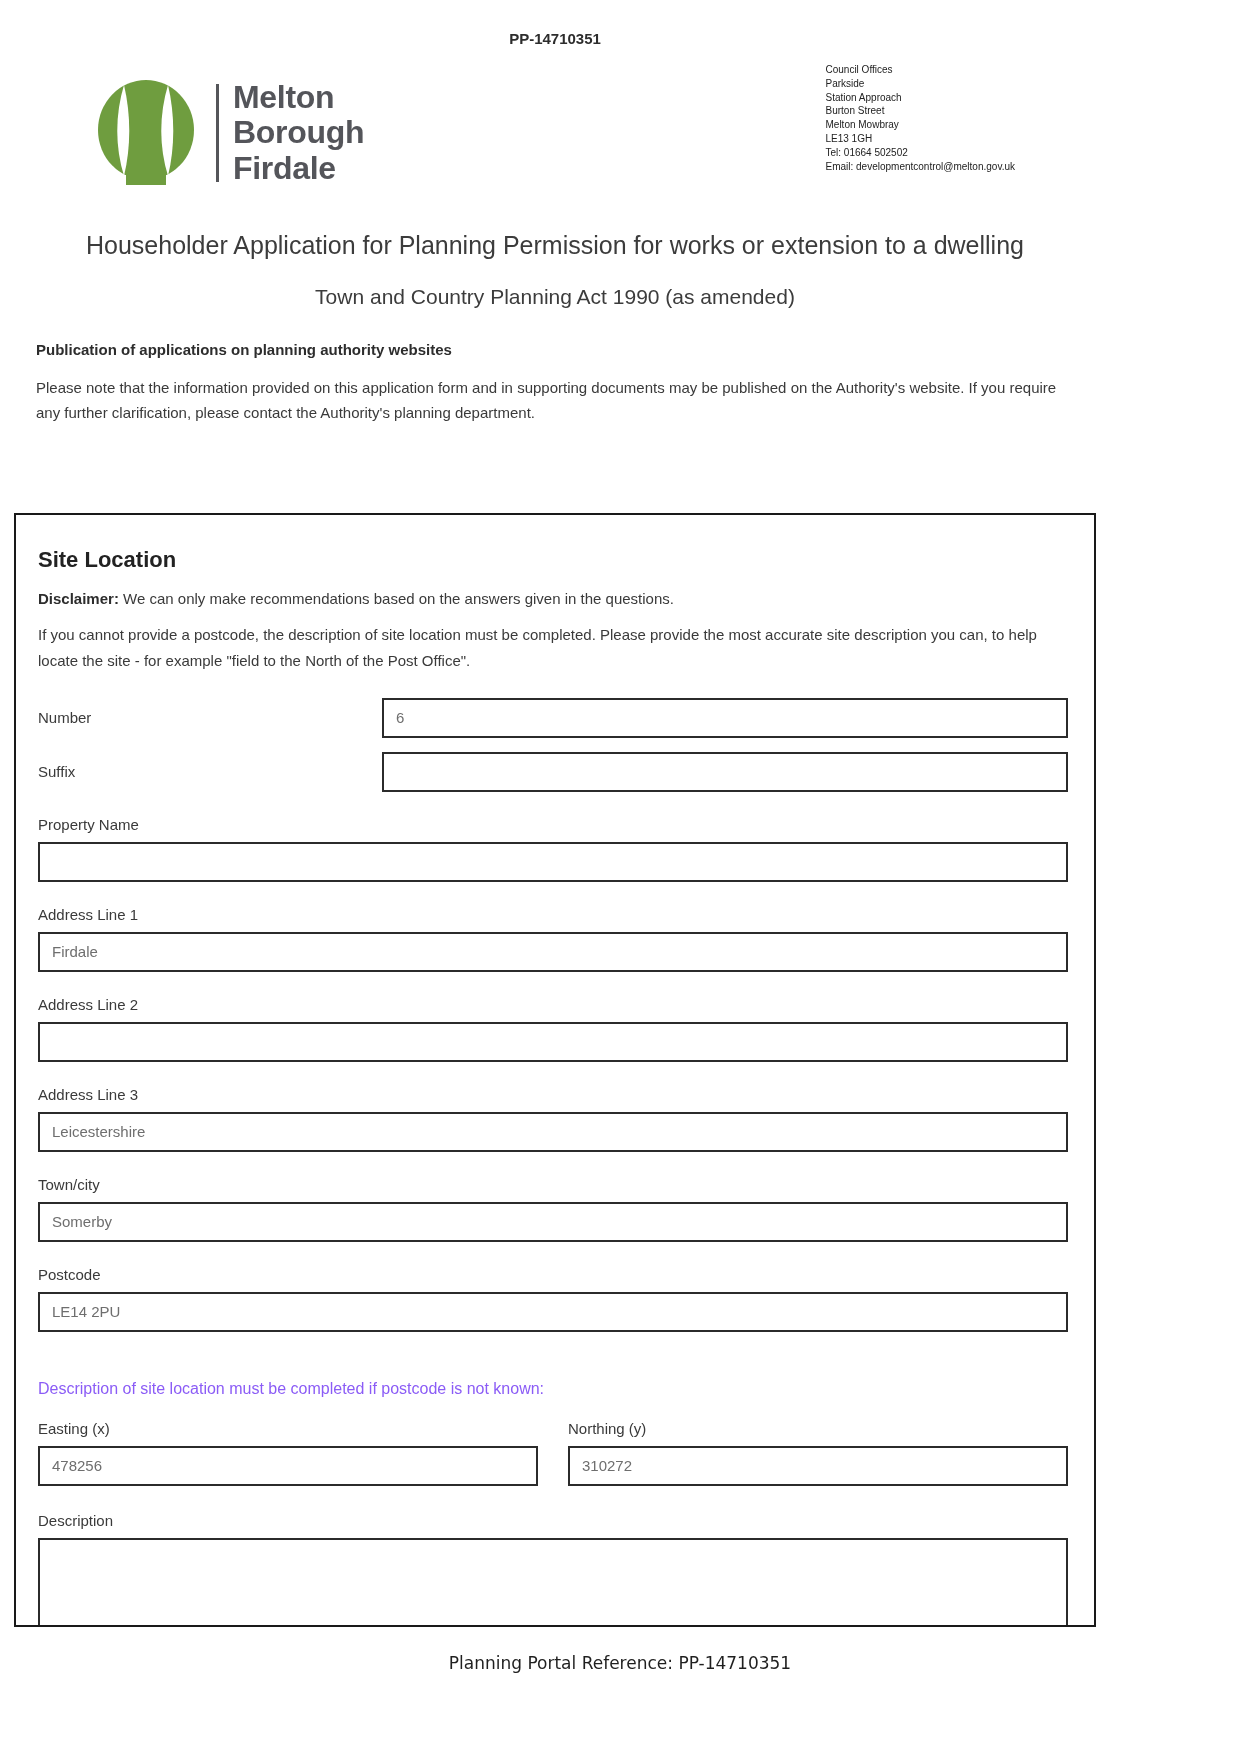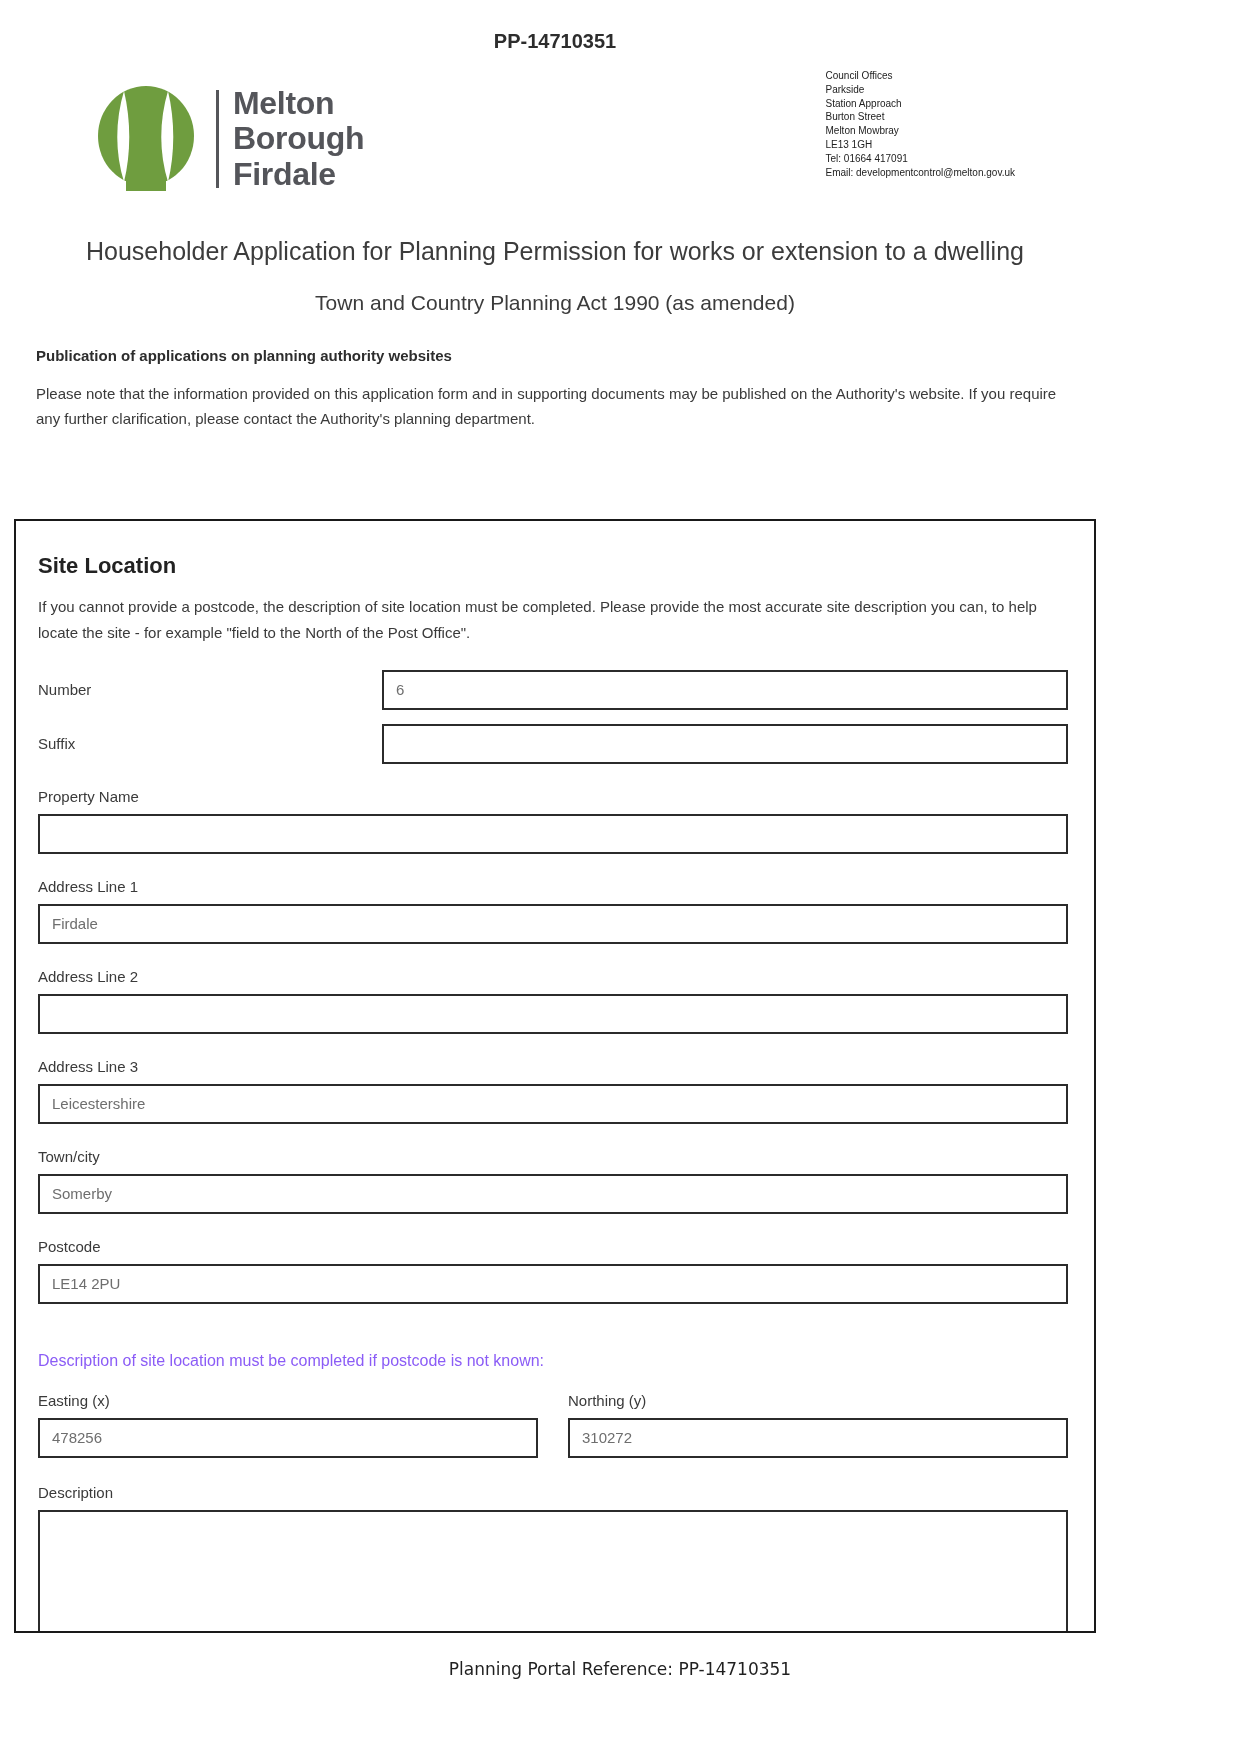--- a/index.html
+++ b/index.html
@@ -6,21 +6,21 @@
   html, body { background: #ffffff; }
   body {
     width: 1240px; height: 1754px; overflow: hidden;
     font-family: "Liberation Sans", sans-serif;
     color: #3a3a3a; position: relative;
   }
   .content { width: 1110px; }
 
   .ref-header {
     padding-top: 30px; text-align: center;
-    font-size: 20px; font-weight: bold; color: #2d2d2d;
+    font-size: 15px; font-weight: bold; color: #2d2d2d;
   }
 
   .header-row {
     display: flex; justify-content: space-between;
     margin-top: 12px; padding-left: 90px; padding-right: 95px;
   }
   .logo { display: flex; align-items: center; gap: 14px; margin-top: 18px; }
   .logo-mark { width: 112px; height: 112px; flex: 0 0 auto; }
   .logo-divider { width: 3px; height: 98px; background: #55565a; }
   .logo-text {
@@ -103,34 +103,35 @@
         <div>Firdale</div>
       </div>
     </div>
     <div class="council-address">
       <div>Council Offices</div>
       <div>Parkside</div>
       <div>Station Approach</div>
       <div>Burton Street</div>
       <div>Melton Mowbray</div>
       <div>LE13 1GH</div>
-      <div>Tel: 01664 417091</div>
+      <div>Tel: 01664 502502</div>
       <div>Email: developmentcontrol@melton.gov.uk</div>
     </div>
   </div>
 
   <div class="main-title">Householder Application for Planning Permission for works or extension to a dwelling</div>
   <div class="sub-title">Town and Country Planning Act 1990 (as amended)</div>
 
   <div class="pub-heading">Publication of applications on planning authority websites</div>
   <div class="pub-body">Please note that the information provided on this application form and in supporting documents may be published on the Authority's website. If you require any further clarification, please contact the Authority's planning department.</div>
 
   <div class="section-box">
     <div class="section-title">Site Location</div>
 
+    <div class="disclaimer"><b>Disclaimer:</b><span> We can only make recommendations based on the answers given in the questions.</span></div>
 
     <div class="intro">If you cannot provide a postcode, the description of site location must be completed. Please provide the most accurate site description you can, to help locate the site - for example "field to the North of the Post Office".</div>
 
     <div class="inline-row">
       <div class="lbl">Number</div>
       <input class="box" type="text" value="6" style="">
     </div>
 
     <div class="inline-row tight">
       <div class="lbl">Suffix</div>

